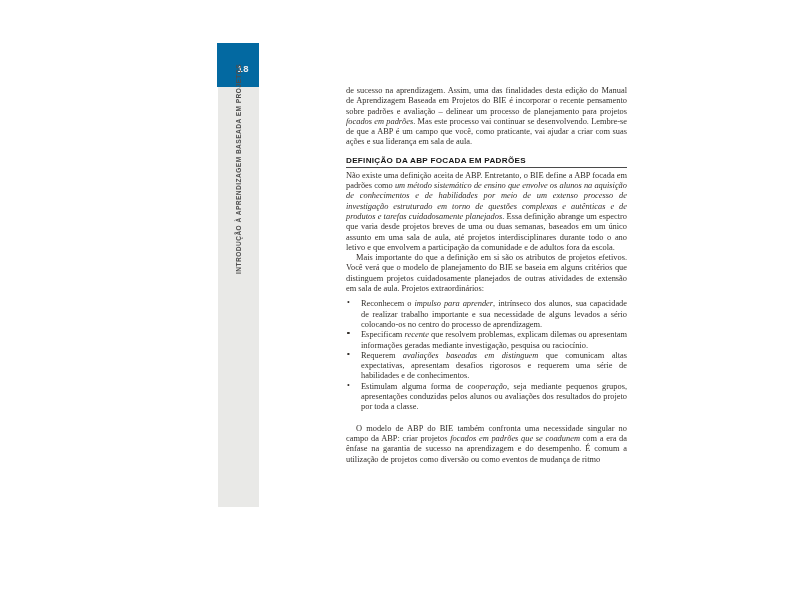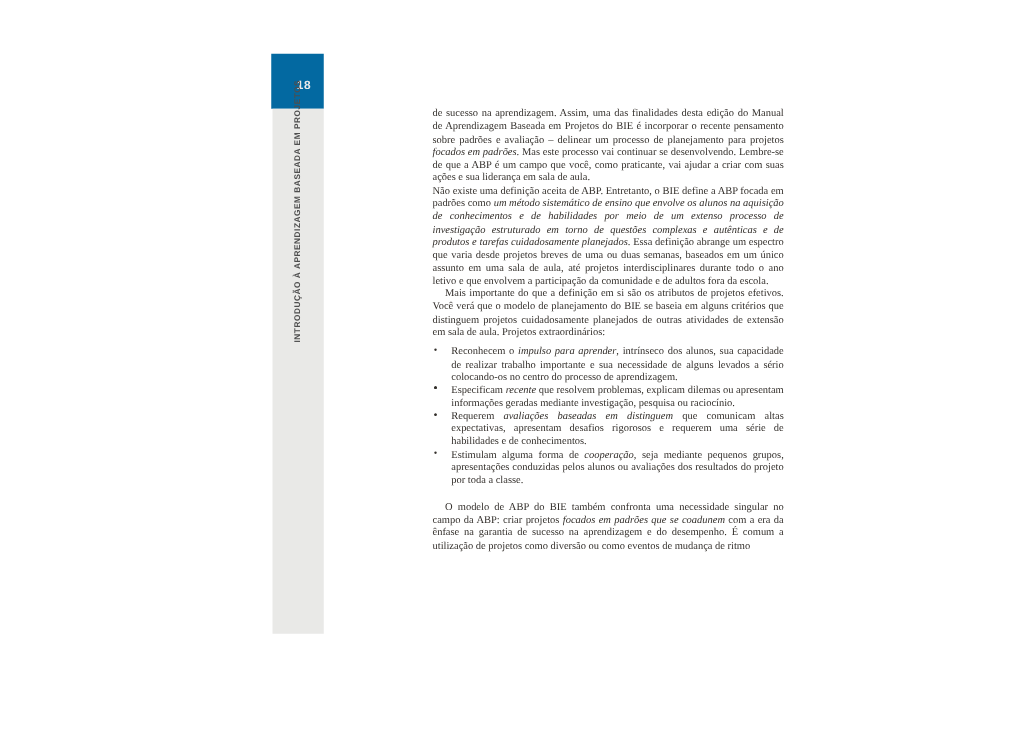--- a/index.html
+++ b/index.html
@@ -61,20 +61,21 @@
   <div class="page-tab">
     <span>18</span>
   </div>
 
   <div class="side-strip">
     <span class="vtitle">INTRODUÇÃO À APRENDIZAGEM BASEADA EM PROJETOS</span>
   </div>
 
   <div class="text-col">
     <p class="para"><span>de sucesso na aprendizagem. Assim, uma das finalidades desta edição do Manual de Aprendizagem Baseada em Projetos do BIE é incorporar o recente pensamento sobre padrões e avaliação – delinear um processo de planejamento para projetos </span><i>focados em padrões</i><span>. Mas este processo vai continuar se desenvolvendo. Lembre-se de que a ABP é um campo que você, como praticante, vai ajudar a criar com suas ações e sua liderança em sala de aula.</span></p>
+    <h2 class="heading">DEFINIÇÃO DA ABP FOCADA EM PADRÕES</h2>
     <p class="para"><span>Não existe uma definição aceita de ABP. Entretanto, o BIE define a ABP focada em padrões como </span><i>um método sistemático de ensino que envolve os alunos na aquisição de conhecimentos e de habilidades por meio de um extenso processo de investigação estruturado em torno de questões complexas e autênticas e de produtos e tarefas cuidadosamente planejados</i><span>. Essa definição abrange um espectro que varia desde projetos breves de uma ou duas semanas, baseados em um único assunto em uma sala de aula, até projetos interdisciplinares durante todo o ano letivo e que envolvem a participação da comunidade e de adultos fora da escola.</span></p>
     <p class="para indent"><span>Mais importante do que a definição em si são os atributos de projetos efetivos. Você verá que o modelo de planejamento do BIE se baseia em alguns critérios que distinguem projetos cuidadosamente planejados de outras atividades de extensão em sala de aula. Projetos extraordinários:</span></p>
     <ul class="bullets">
         <li><span class="marker">•</span><span><span>Reconhecem o </span><i>impulso para aprender</i><span>, intrínseco dos alunos, sua capacidade de realizar trabalho importante e sua necessidade de alguns levados a sério colocando-os no centro do processo de aprendizagem.</span></span></li>
         <li><span class="marker">•</span></li>
         <li><span class="marker">•</span></li>
         <li><span class="marker">•</span></li>
         <li><span class="marker">•</span><span><span>Especificam </span><i>recente</i><span> que resolvem problemas, explicam dilemas ou apresentam informações geradas mediante investigação, pesquisa ou raciocínio.</span></span></li>
         <li><span class="marker">•</span></li>
         <li><span class="marker">•</span><span><span>Requerem </span><i>avaliações baseadas em distinguem</i><span> que comunicam altas expectativas, apresentam desafios rigorosos e requerem uma série de habilidades e de conhecimentos.</span></span></li>

